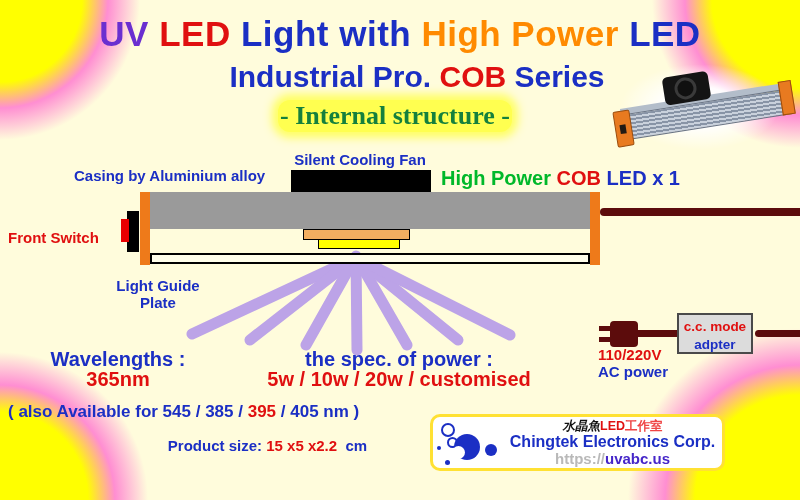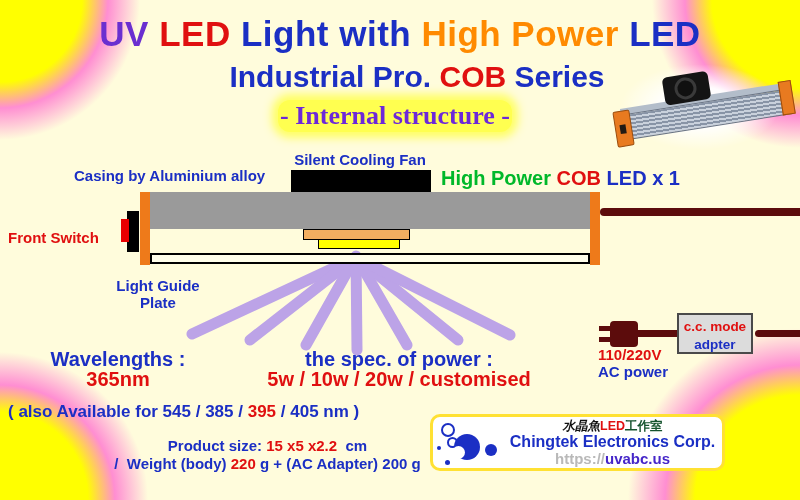--- a/index.html
+++ b/index.html
@@ -15,21 +15,21 @@
   }
   .abs{position:absolute}
   .runs{white-space:pre-wrap}
   .ctr{text-align:center}
   
   .title{left:0;top:14px;width:800px;font-size:35px;letter-spacing:.5px}
   .subtitle{left:17px;top:60px;width:800px;font-size:30px}
   .banner-wrap{left:0;top:100px;width:790px;text-align:center}
   .banner{
     display:inline-block;font-family:"Liberation Serif",serif;font-size:26px;
-    color:#6d28d9;background:#FFFF50;border-radius:12px;padding:1px 2px;
+    color:#15803d;background:#FFFF50;border-radius:12px;padding:1px 2px;
     box-shadow:0 0 9px 6px rgba(255,255,80,.85);
   }
   
   .lbl-blue{color:#1B2FC4}
   .lbl-red{color:#E01010}
   .fan-block{left:291px;top:170px;width:140px;height:23px;background:#000}
   .casing{left:150px;top:192px;width:440px;height:37px;background:#9A9A9A}
   .cap{width:10px;top:192px;height:73px;background:#EE7A1A}
   .plate{left:150px;top:253px;width:440px;height:11px;background:#FFFEEA;border:2px solid #000;box-sizing:border-box}
   .led-orange{left:303px;top:229px;width:107px;height:11px;background:#F2AE60;border:1px solid #000;box-sizing:border-box}
@@ -121,21 +121,20 @@
   </div>
   <div class="abs ctr" style="left:244px;top:349px;width:310px;font-size:20px;line-height:1.02">
     <div class="lbl-blue">the spec. of power :</div>
     <div class="lbl-red">5w / 10w / 20w / customised</div>
   </div>
 
   <div class="abs runs" style="left:8px;top:402px;font-size:17px"><span style="color: rgb(27, 47, 196);">( also Available for 545 / 385 / </span><span style="color: rgb(224, 16, 16);">395</span><span style="color: rgb(27, 47, 196);"> / 405 nm )</span></div>
 
   <div class="abs ctr" style="left:70px;top:437px;width:395px;font-size:15px;line-height:1.17">
     <div class="runs"><span style="color: rgb(27, 47, 196);">Product size: </span><span style="color: rgb(224, 16, 16);">15 x5 x2.2 </span><span style="color: rgb(27, 47, 196); text-align: right;"> cm</span></div>
-    <div class="runs"><span style="color: rgb(27, 47, 196);">/  Weight (body) </span><span style="color: rgb(224, 16, 16);">220</span><span style="color: rgb(27, 47, 196);"> g + (AC Adapter) 200 g</span></div>
   </div>
 
   <div class="abs prong" style="left:599px;top:326px"></div>
   <div class="abs prong" style="left:599px;top:337px"></div>
   <div class="abs plug-body"></div>
   <div class="abs cable" style="left:636px;top:330px;width:42px;height:7px"></div>
   <div class="abs adapter">
     <div class="lbl-red">c.c. mode</div>
     <div class="lbl-blue">adpter</div>
   </div>
@@ -149,19 +148,19 @@
     <div>
       <div class="bubble" style="left:8px;top:6px;width:10px;height:10px;border:2px solid #1B2FC4"></div>
       <div class="bubble" style="left:14px;top:20px;width:7px;height:7px;border:2px solid #1B2FC4"></div>
       <div class="bubble" style="left:4px;top:29px;width:4px;height:4px;background:#1B2FC4"></div>
       <div class="bubble" style="left:12px;top:43px;width:5px;height:5px;background:#1B2FC4"></div>
       <div class="bubble" style="left:21px;top:17px;width:26px;height:26px;background:#1B2FC4"></div>
       <div class="bubble" style="left:19px;top:29px;width:13px;height:13px;background:#ffffff"></div>
       <div class="bubble" style="left:52px;top:27px;width:12px;height:12px;background:#1B2FC4"></div>
     </div>
     <div class="logotxt">
-      <div class="runs" style="font-size:12.5px"><span style="color: rgb(17, 17, 17); font-style: italic;">水晶魚</span><span style="color: rgb(224, 16, 16);">LED</span><span style="color: #14532d;">工作室</span></div>
+      <div class="runs" style="font-size:12.5px"><span style="color: rgb(17, 17, 17); font-style: italic;">水晶魚</span><span style="color: rgb(224, 16, 16);">LED</span><span style="color: #ef4444;">工作室</span></div>
       <div class="lbl-blue" style="font-size:16px">Chingtek Electronics Corp.</div>
       <div style="font-size:15px"><span style="color:#B9B9B9">https://</span><span style="color:#4526C9">uvabc.us</span></div>
     </div>
   </div>
 
 </div>
 
 </body></html>

